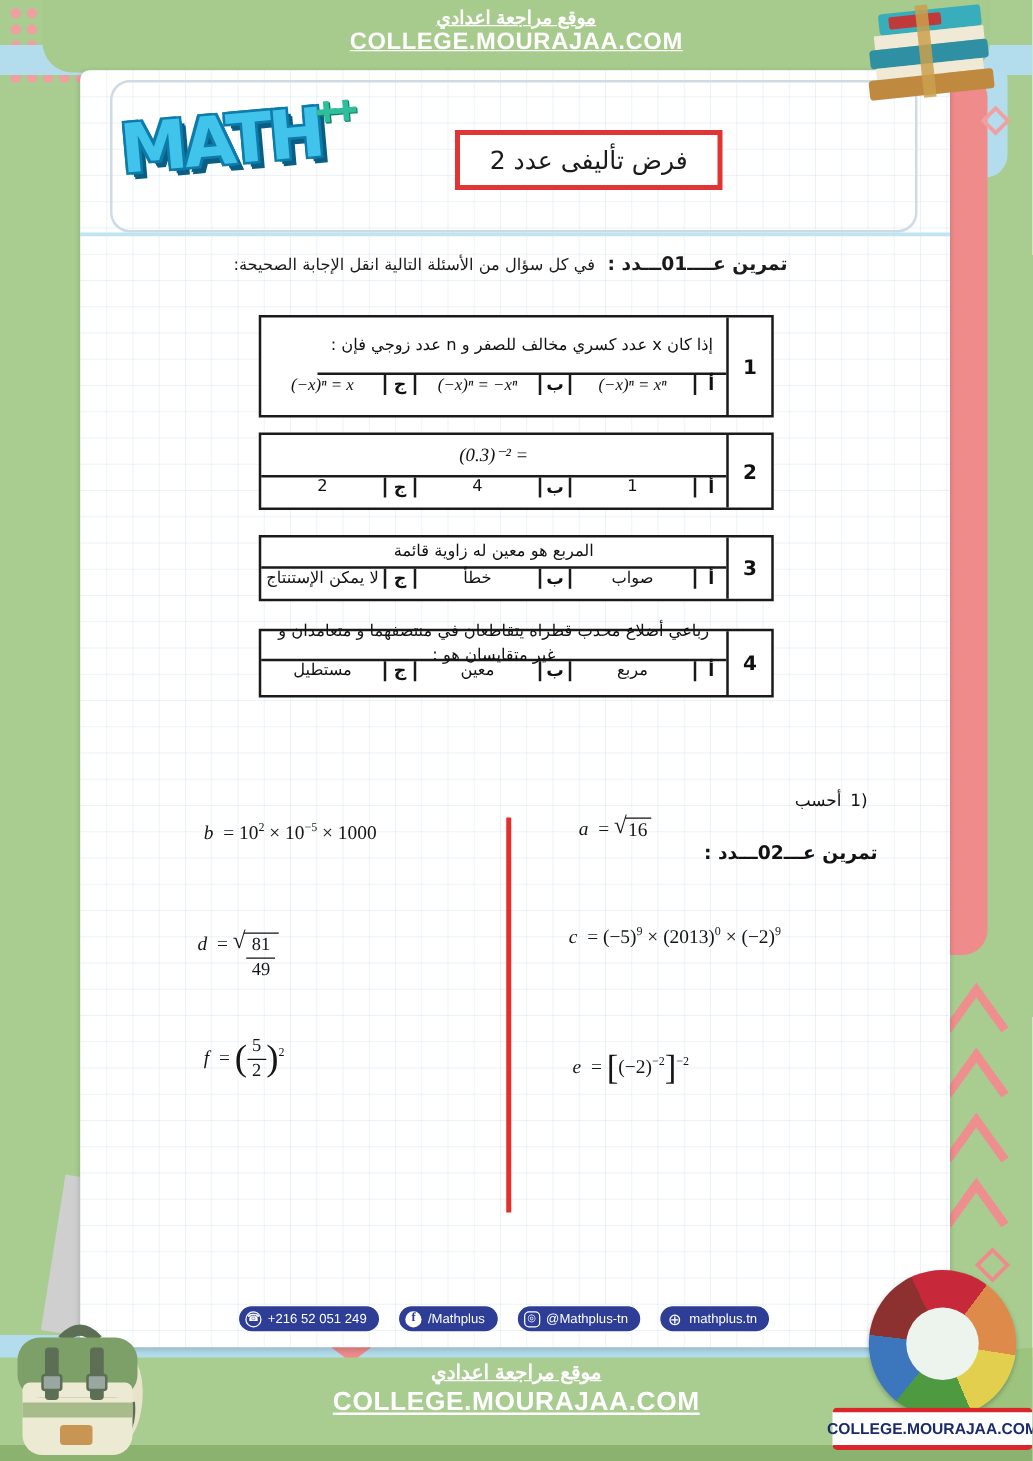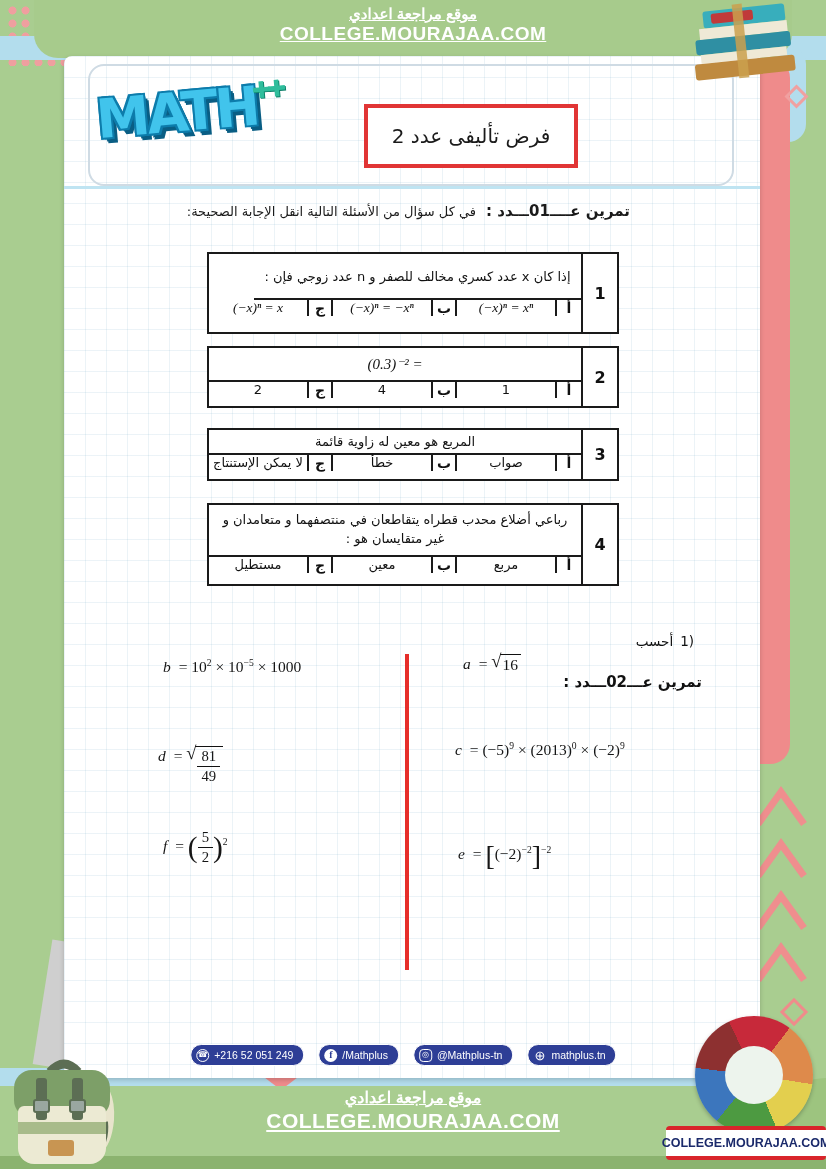--- a/index.html
+++ b/index.html
@@ -48,21 +48,21 @@
   .page .abs { position:absolute; }
 
   .header-frame { left:24px; top:8px; width:646px; height:122px;
     border:2px solid #cfdbe4; border-radius:16px; }
   .math-logo { left:32px; top:24px; transform:rotate(-5deg); white-space:nowrap; }
   .logo-word { font-weight:bold; font-size:54px; letter-spacing:-3px; color:#41c4ec;
     text-shadow:-2px -2px 0 #0d7cab, 2px -2px 0 #0d7cab, -2px 2px 0 #0d7cab,
       2px 2px 0 #0d7cab, 4px 4px 0 #0a5e84, 5px 6px 0 #0a5e84; }
   .logo-plus { color:#2fbd9c; font-size:23px; font-weight:bold; position:relative; top:-26px; left:-4px;
     text-shadow:1px 1px 0 #0b7f69; letter-spacing:-4px; }
-  .title-box { left:300px; top:48px; width:214px; height:64px; background:#fff;
+  .title-box { left:300px; top:48px; width:214px; height:48px; background:#fff;
     border:4px solid #e13535; display:flex; align-items:center; justify-content:center;
     direction:rtl; font-size:20px; color:#1a1a1a; }
   .blue-line { left:0; top:130px; width:696px; height:3px; background:#bfe4f2; }
 
   
   .ex1-line { right:130px; top:146px; direction:rtl; display:flex; gap:10px;
     align-items:baseline; white-space:nowrap; color:#1a1a1a; }
   .ex-heading { font-weight:bold; font-size:15px; }
   .ex1-instruction { font-size:13px; }
 
@@ -77,21 +77,21 @@
   .opt-letter { width:26px; border-left:2px solid #1a1a1a; border-right:2px solid #1a1a1a;
     display:flex; align-items:center; justify-content:center; font-weight:bold; font-size:14px; }
   .opt-letter:last-child { border-right:none; }
   .opt-val { flex:1; display:flex; align-items:center; justify-content:center; direction:rtl; }
   .opt-val.math, .qtext.math { direction:ltr; font-family:"Liberation Serif", serif;
     font-style:italic; font-size:13.5px; }
   .qtext.math { font-size:15px; }
   .t1 { top:196px; } .t1 .qtext{height:46px;margin-left:45px;} .t1 .qopts{height:32px;}
   .t2 { top:290px; } .t2 .qtext{height:34px;} .t2 .qopts{height:24px;}
   .t3 { top:372px; } .t3 .qtext{height:25px;} .t3 .qopts{height:24px;}
-  .t4 { top:447px; } .t4 .qtext{height:52px; line-height:1.45;} .t4 .qopts{height:27px;}
+  .t4 { top:447px; } .t4 .qtext{height:24px; line-height:1.45;} .t4 .qopts{height:27px;}
 
   
   .ex2-heading { right:58px; top:570px; direction:rtl; font-weight:bold; font-size:15px; color:#111;margin-top:47px; }
   .ex2-item { right:66px; top:577px; direction:rtl; display:flex; gap:7px; font-size:13.5px; color:#111; }
   .red-divider { left:341px; top:598px; width:4px; height:316px; background:#e62e2a; }
 
   .formula { font-family:"Liberation Serif", serif; font-size:15.5px; color:#151515;
     direction:ltr; white-space:nowrap; }
   .formula .fvar { font-style:italic; margin-right:4px; }
   .formula sup { font-size:.62em; }

